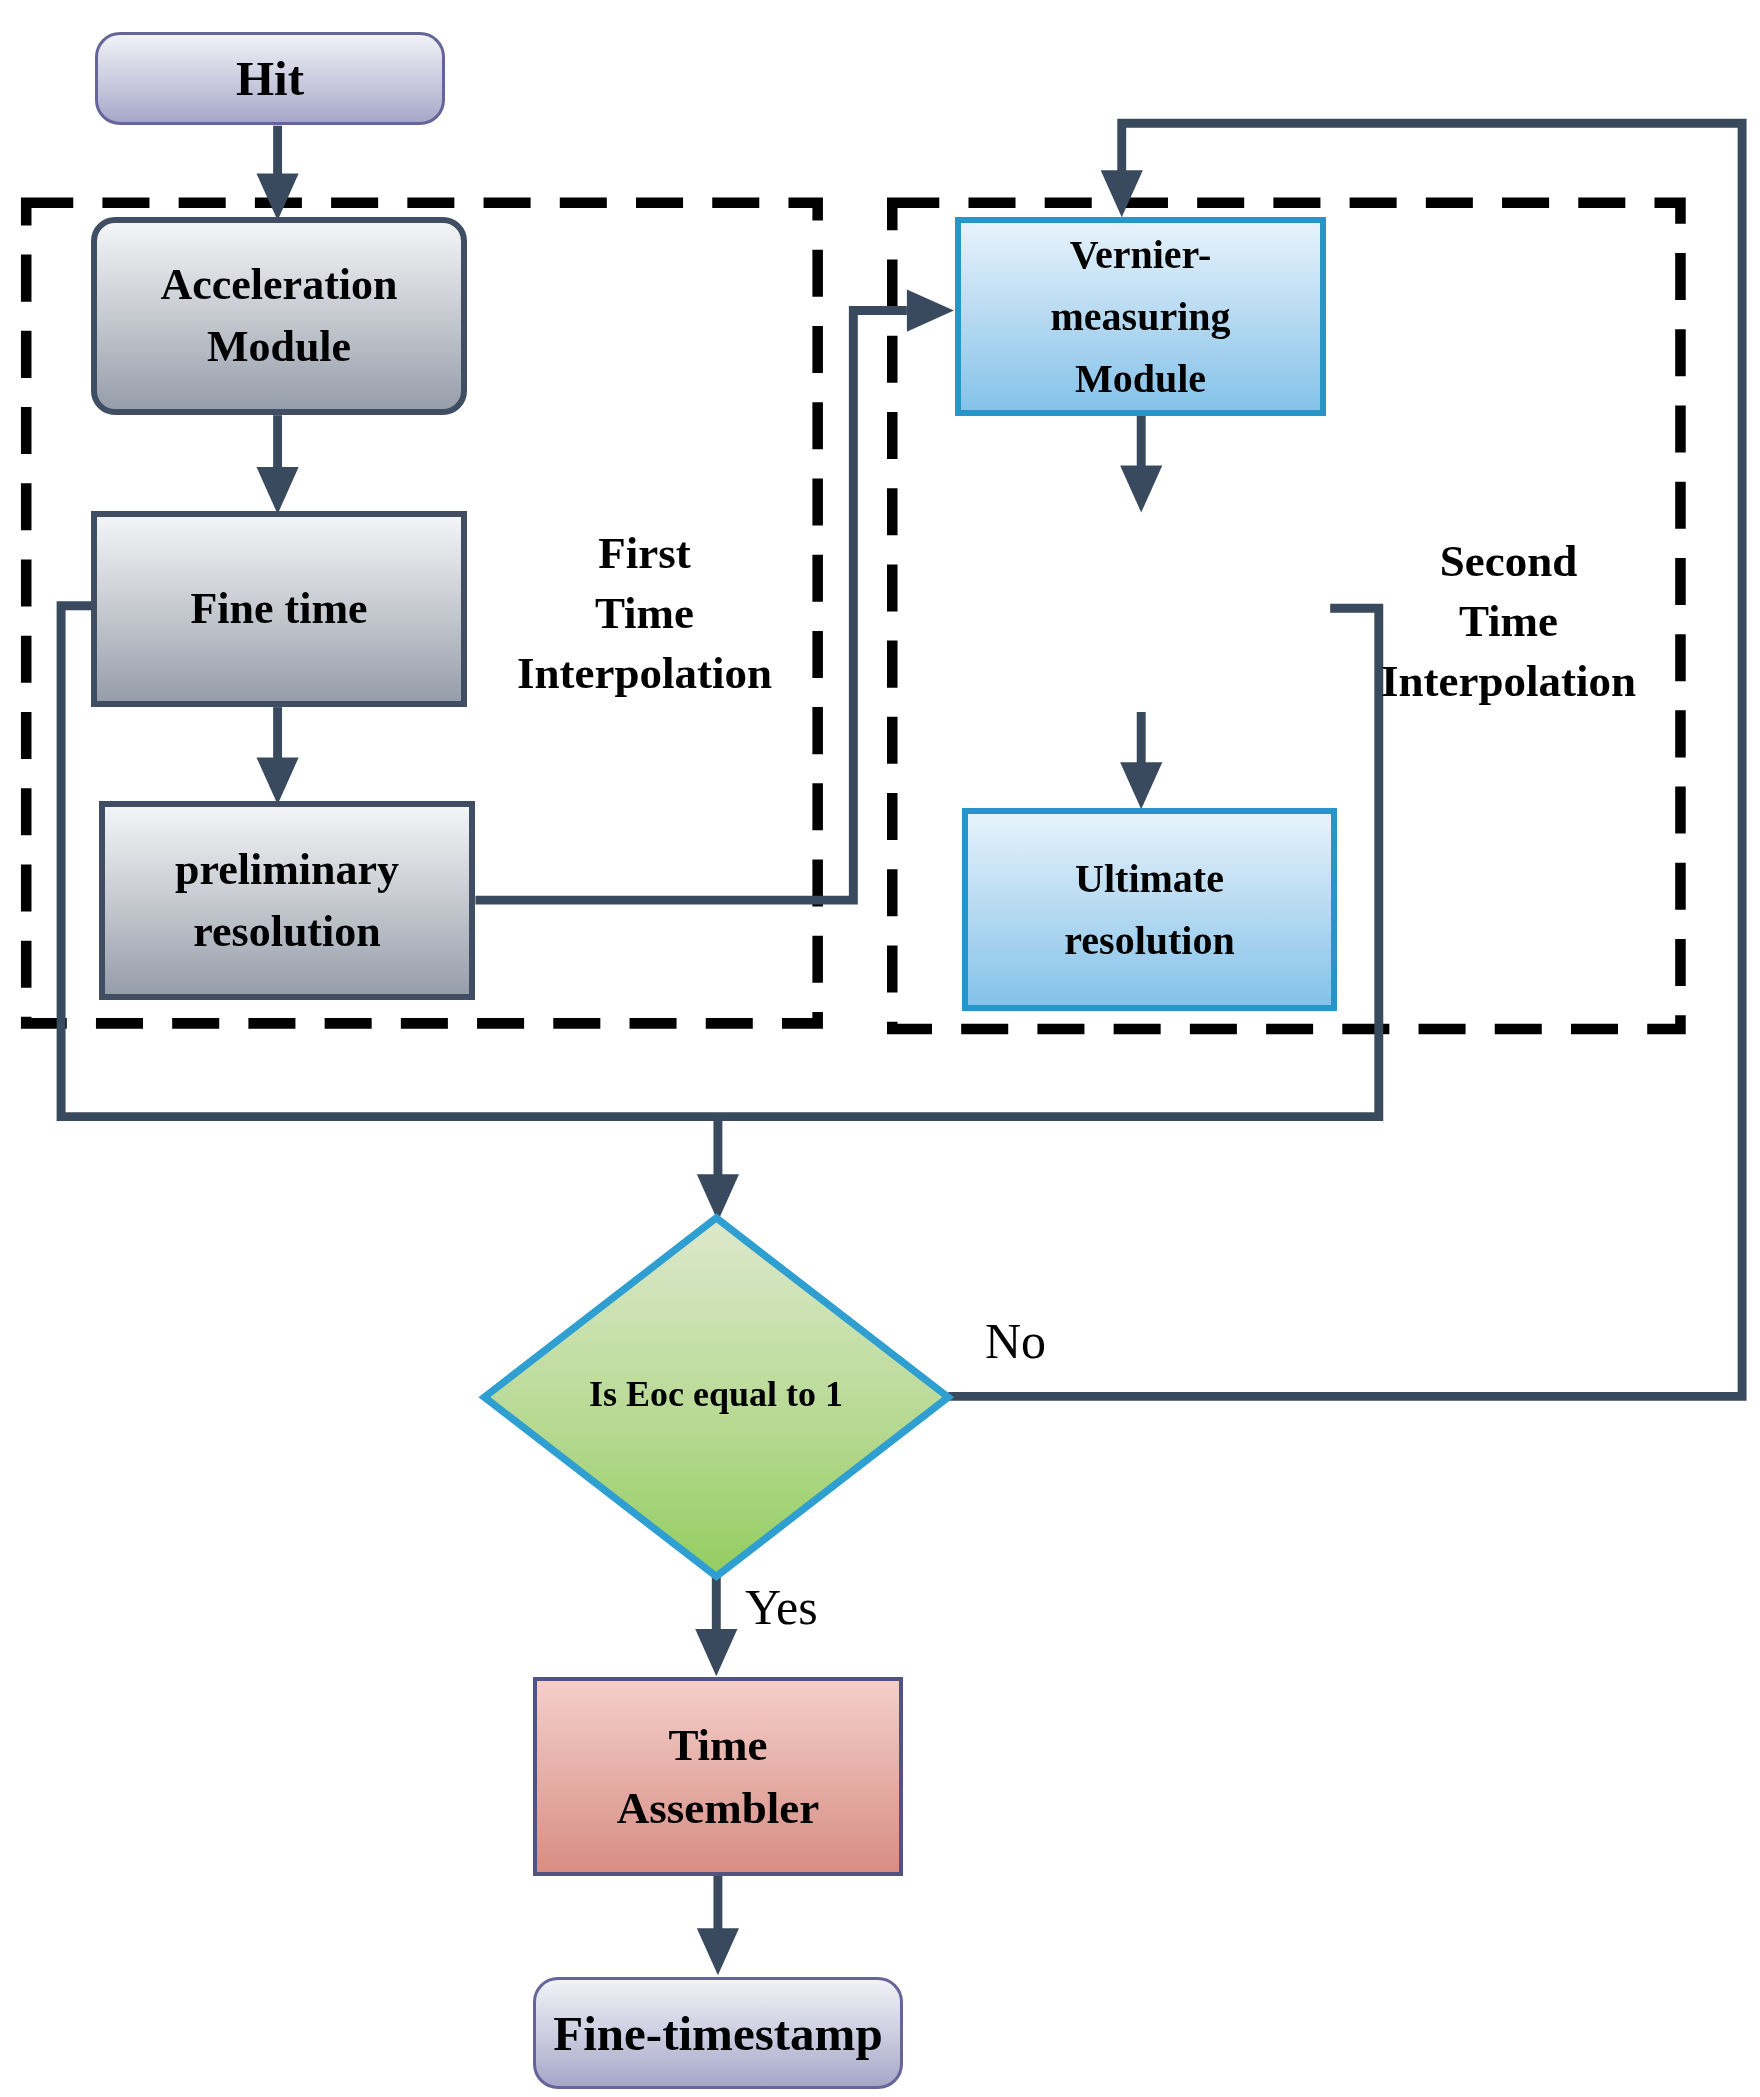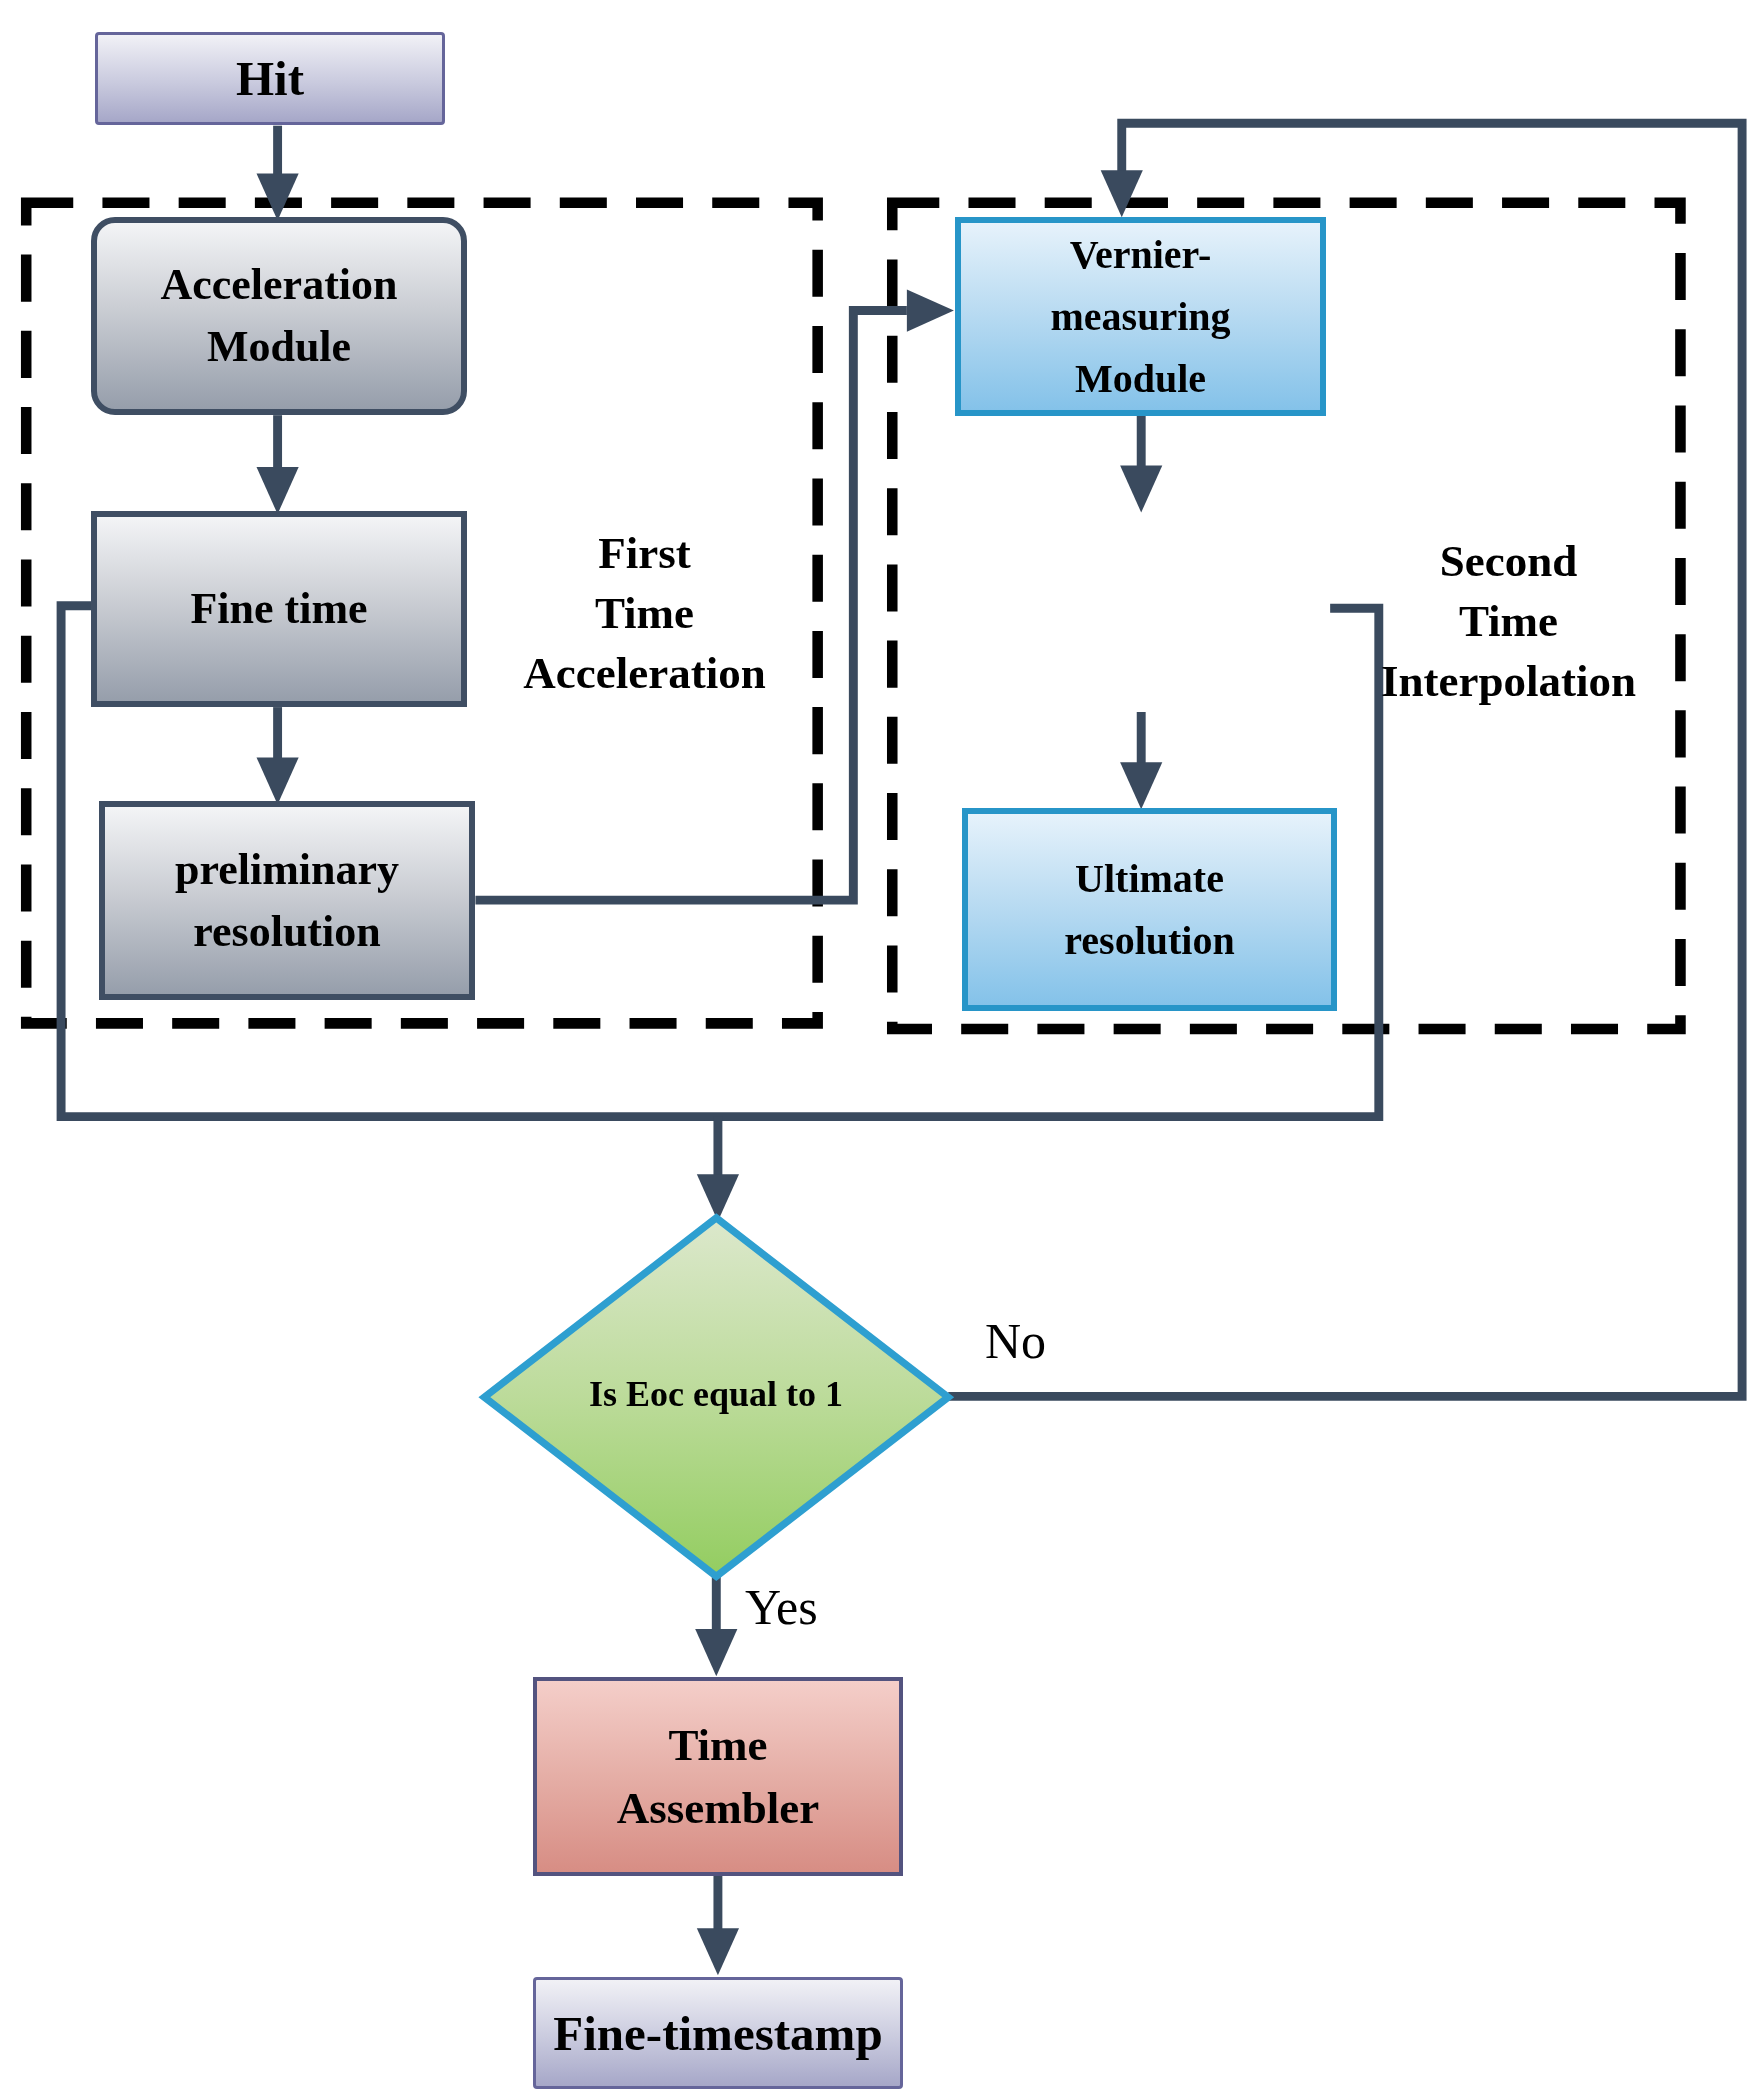--- a/index.html
+++ b/index.html
@@ -30,21 +30,21 @@
     font-size:44px;line-height:62px;
   }
   .node-blue{
     border:6.5px solid #2795C8;
     background:linear-gradient(to bottom,#E6F2FB 0%,#BBDCF2 45%,#84C2E9 100%);
     font-size:40px;line-height:62px;
   }
   .node-terminal{
     border:3.2px solid #65659A;
     background:linear-gradient(to bottom,#F1F1F6 0%,#C9CADE 55%,#A6A7C8 100%);
-    border-radius:4px;
+    border-radius:25px;
     font-size:49px;line-height:57px;
   }
   .node-assembler{
     border:4px solid #53537F;
     background:linear-gradient(to bottom,#F4CEC9 0%,#E5AEA6 50%,#D78D84 100%);
     font-size:45px;line-height:63px;
   }
   .zone-label{
     position:absolute;z-index:2;
     text-align:center;font-weight:bold;
@@ -146,21 +146,21 @@
     <span>Time
 Assembler</span>
   </div>
 
   <div class="node node-terminal" style="left:533px;top:1977px;width:370px;height:112px;">
     <span>Fine-timestamp</span>
   </div>
 
   <div class="zone-label" style="left:474px;top:523px;width:341px;">First
 Time
-Acceleration</div>
+Interpolation</div>
 
   <div class="zone-label" style="left:1334px;top:531px;width:349px;">Second
 Time
 Interpolation</div>
 
   <div class="diamond-label" style="left:513px;top:1373px;width:406px;">Is Eoc equal to 1</div>
 
   <div class="edge-label" style="left:985px;top:1312px;">No</div>
 
   <div class="edge-label" style="left:745px;top:1578px;">Yes</div>

